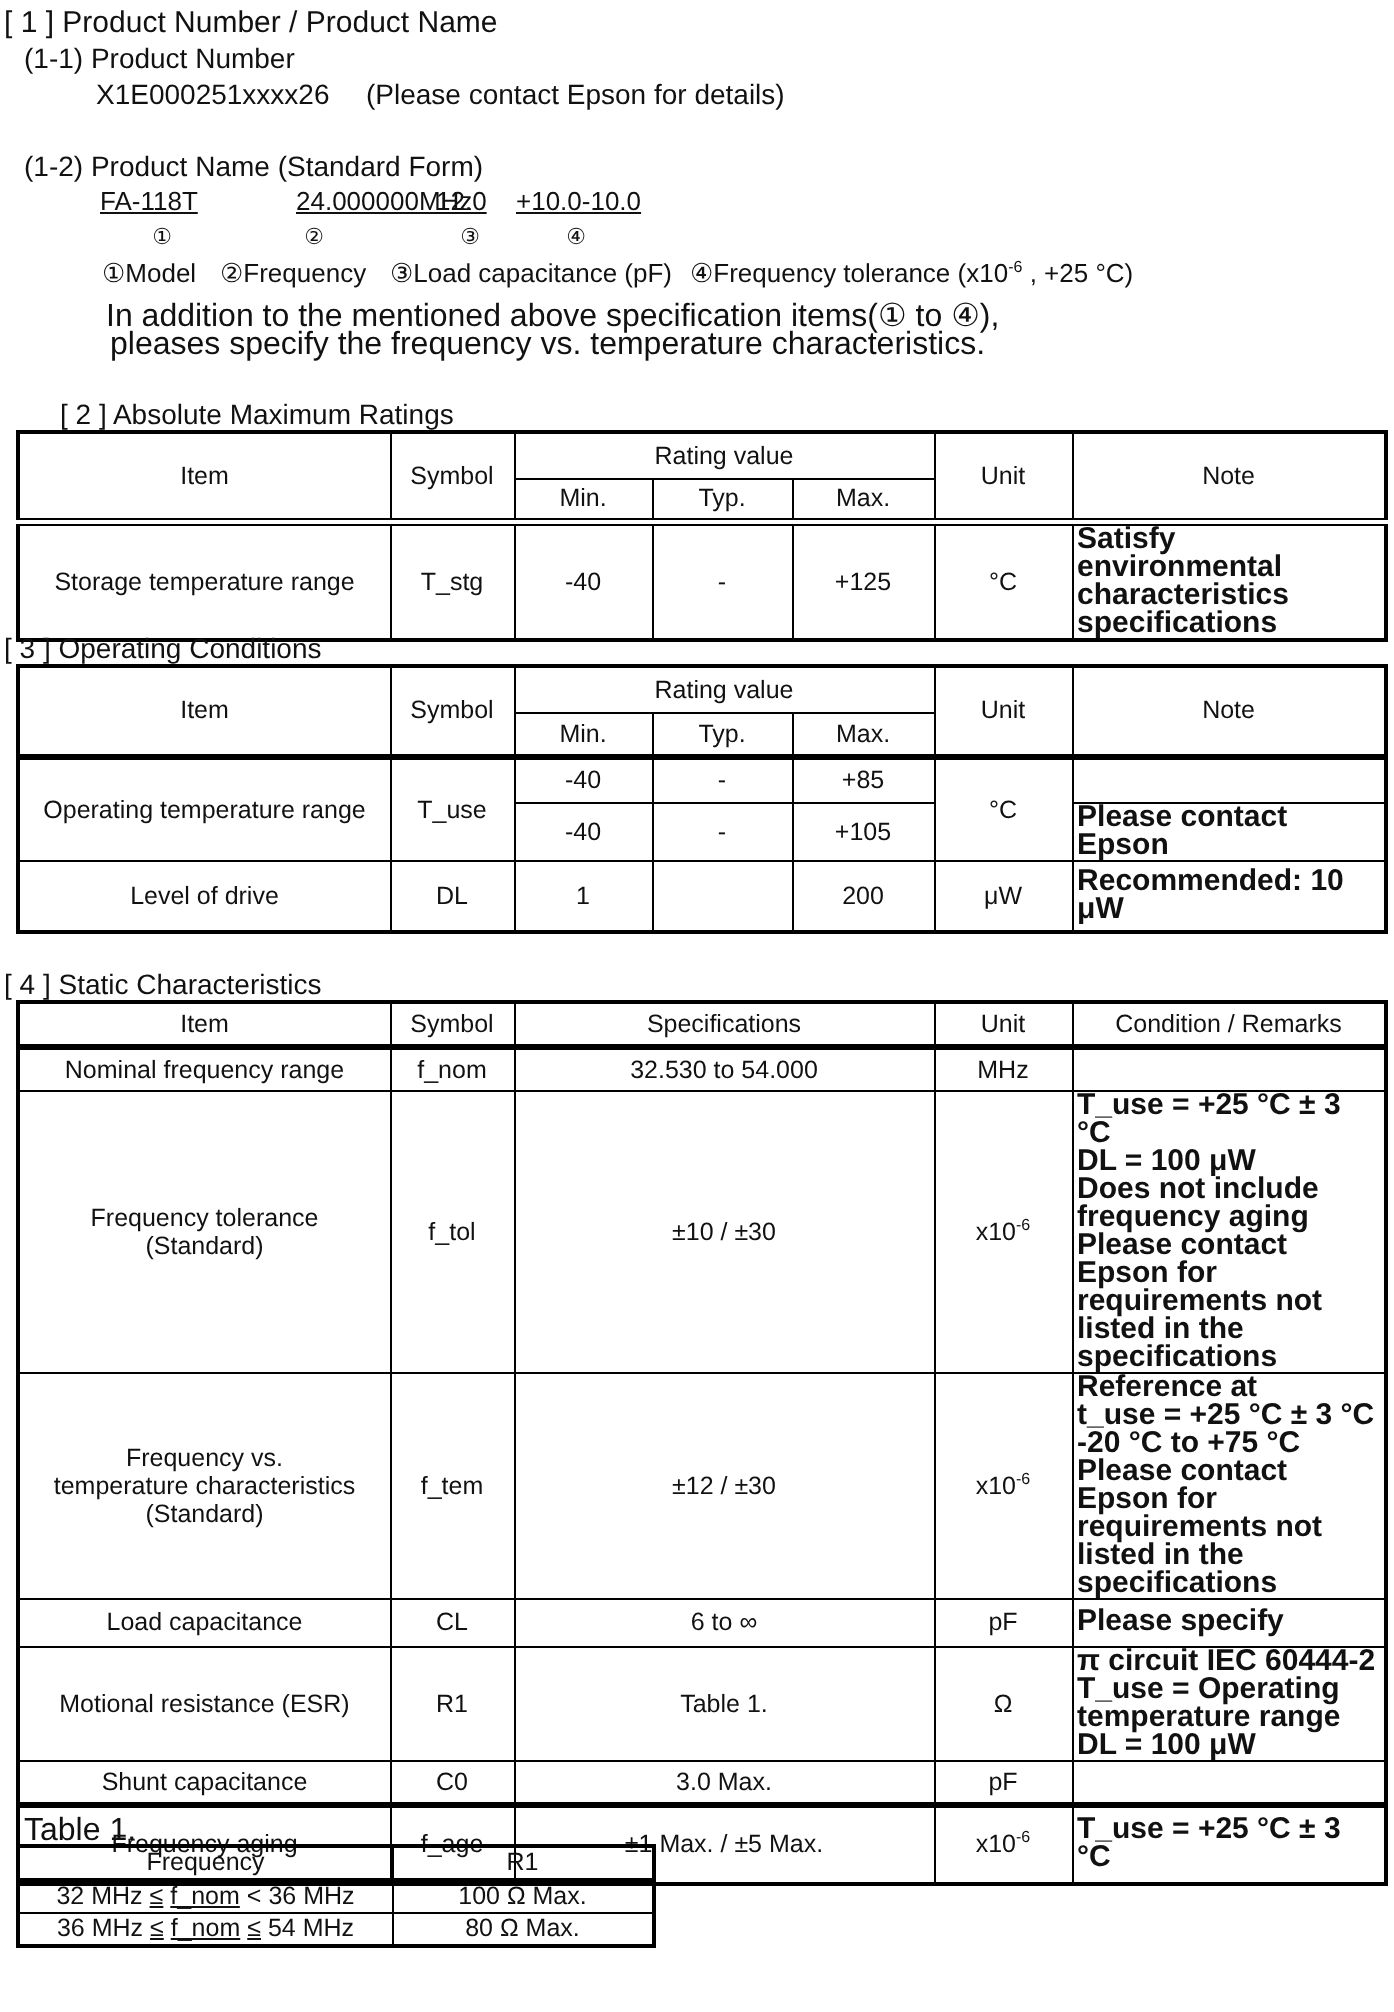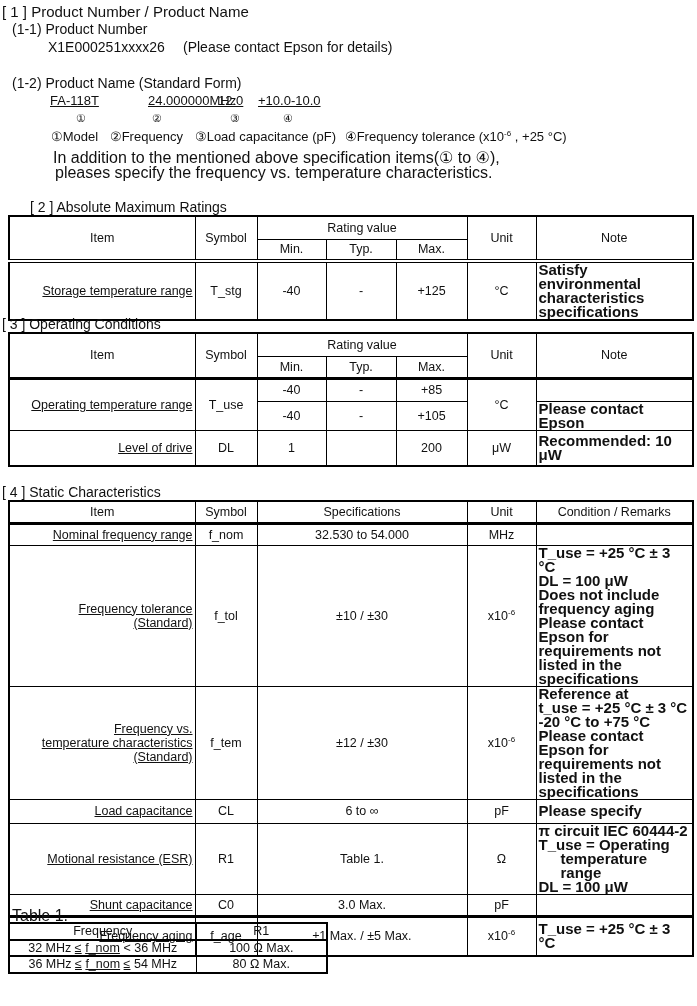--- a/index.html
+++ b/index.html
@@ -17,21 +17,21 @@
 
   table.spec {
     position: absolute; border-collapse: collapse; table-layout: fixed;
     font-size: 12.5px; left: 8px;
   }
   table.spec td, table.spec th {
     border: 1px solid #000; padding: 0 2px; font-weight: normal;
     vertical-align: middle; overflow: hidden;
   }
   table.spec .c { text-align: center; }
-  table.spec .l { text-align: right; text-decoration: underline; }
+  table.spec .l { text-align: center; }
   table.spec .note { font-size: 15px; line-height: 14px; text-align: left; white-space: normal; font-weight: bold; }
   table.spec { border: 2px solid #000; }
   table.spec tr.sep td { border-top: 4px double #000; }
   table.spec tr.sep-thick td { border-top: 3px solid #000; }
   sup { font-size: 8px; vertical-align: 5px; line-height: 0; }
 
   table.t1 {
     position: absolute; left: 8px; top: 922px; border-collapse: collapse;
     table-layout: fixed; font-size: 12.5px; border: 2px solid #000;
   }
@@ -226,21 +226,21 @@
   </tr>
 
   <tr style="height:55px">
     <td class="l">Motional resistance (ESR)</td>
     <td class="c">R1</td>
     <td class="c">Table 1.</td>
     <td class="c">Ω</td>
     <td class="note">
       <div>π circuit  IEC 60444-2</div>
       <div>T_use = Operating</div>
-      <div style="padding-left:22px;">temperature range</div>
+      <div style="">temperature range</div>
       <div>DL = 100 μW</div>
     </td>
   </tr>
 
   <tr style="height:22px">
     <td class="l">Shunt capacitance</td>
     <td class="c">C0</td>
     <td class="c">3.0 Max.</td>
     <td class="c">pF</td>
     <td class="note"></td>

